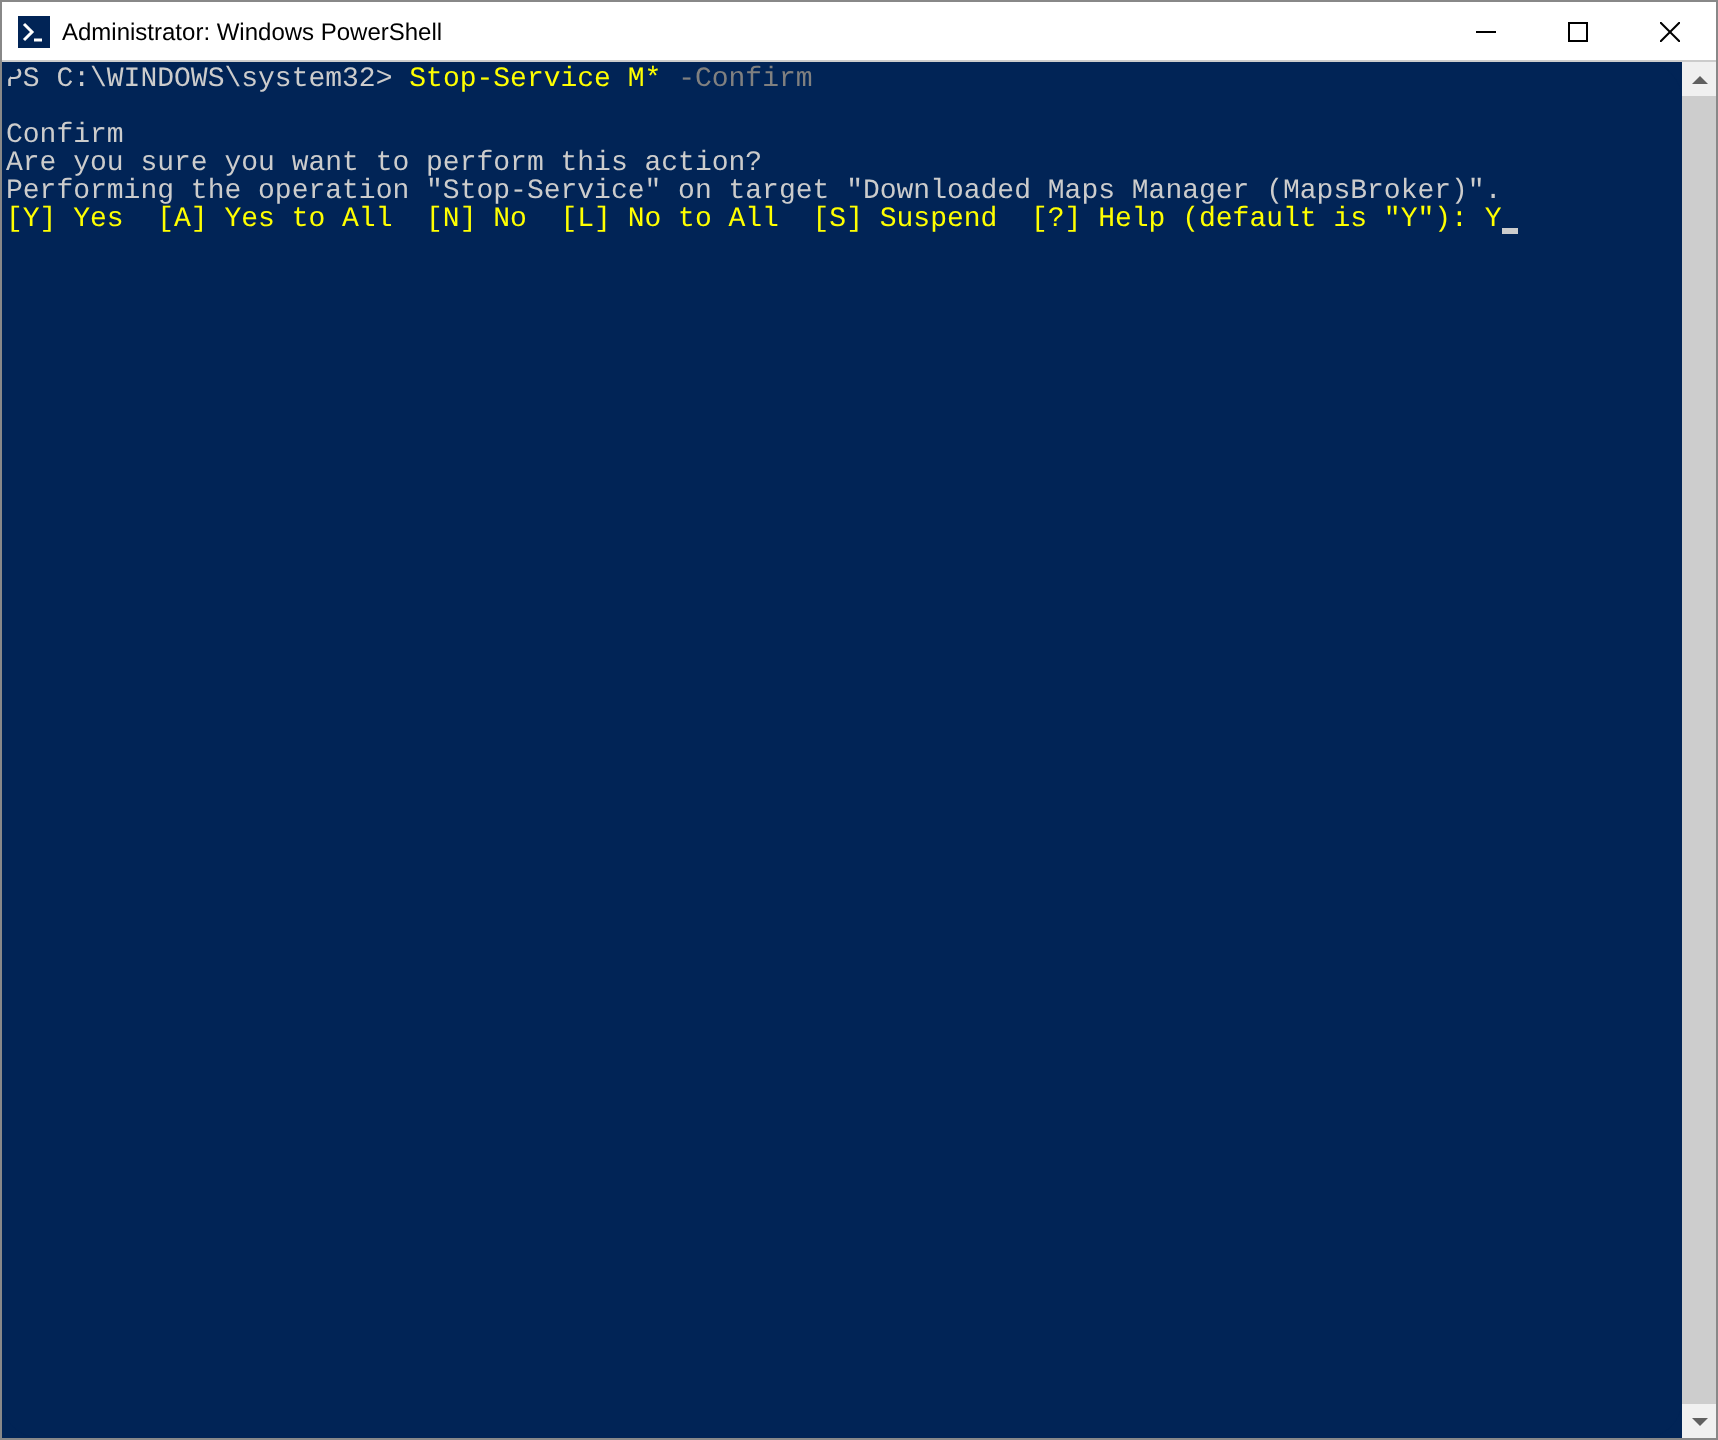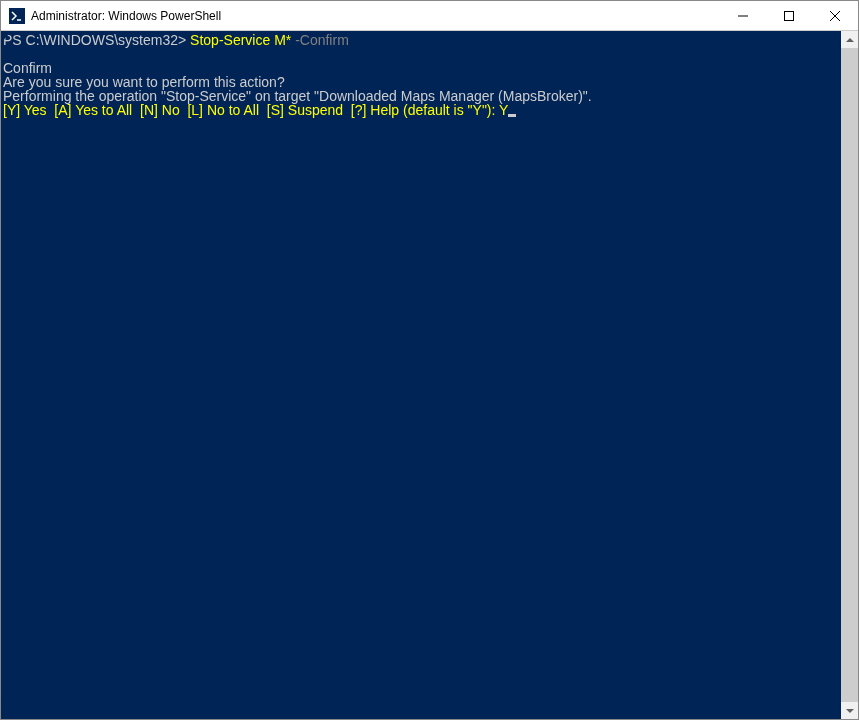--- a/index.html
+++ b/index.html
@@ -68,21 +68,21 @@
     .terminal-wrap {
       flex: 1;
       display: flex;
       background: #012456;
       overflow: hidden;
     }
     .terminal {
       flex: 1;
       background: #012456;
       color: #cccccc;
-      font-family: Liberation Sans, sans-serif;
+      font-family: Liberation Mono, monospace;
       font-size: 14px;
       line-height: 14px;
       padding: 2px 0 0 2px;
       white-space: pre;
       overflow: hidden;
       border-radius: 19px;
     }
     .prompt {
       color: #cccccc;
     }

